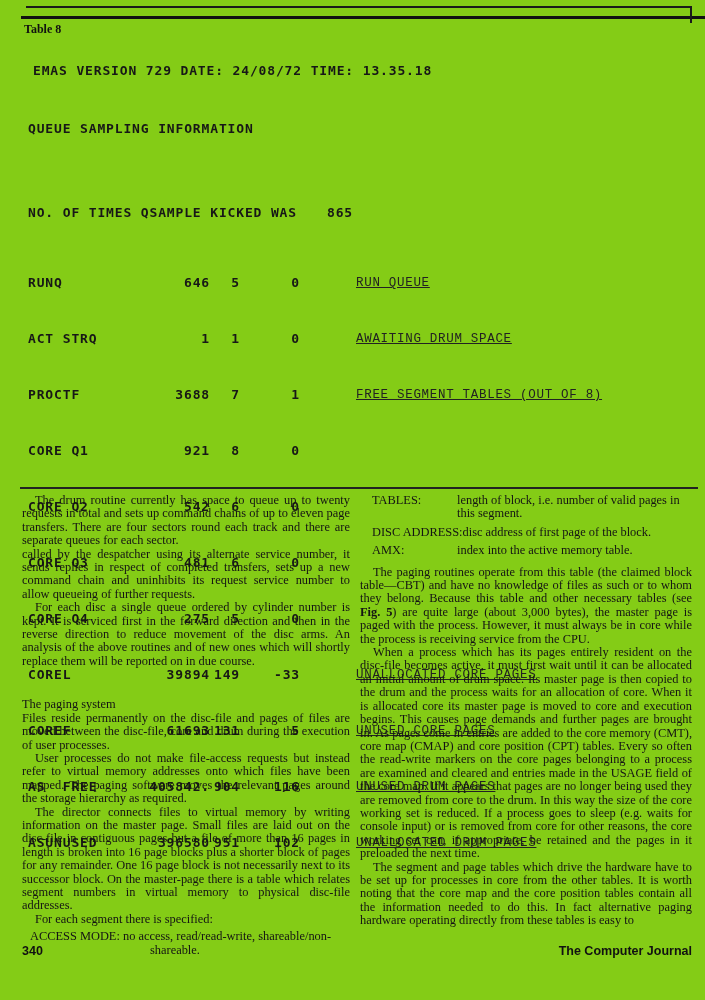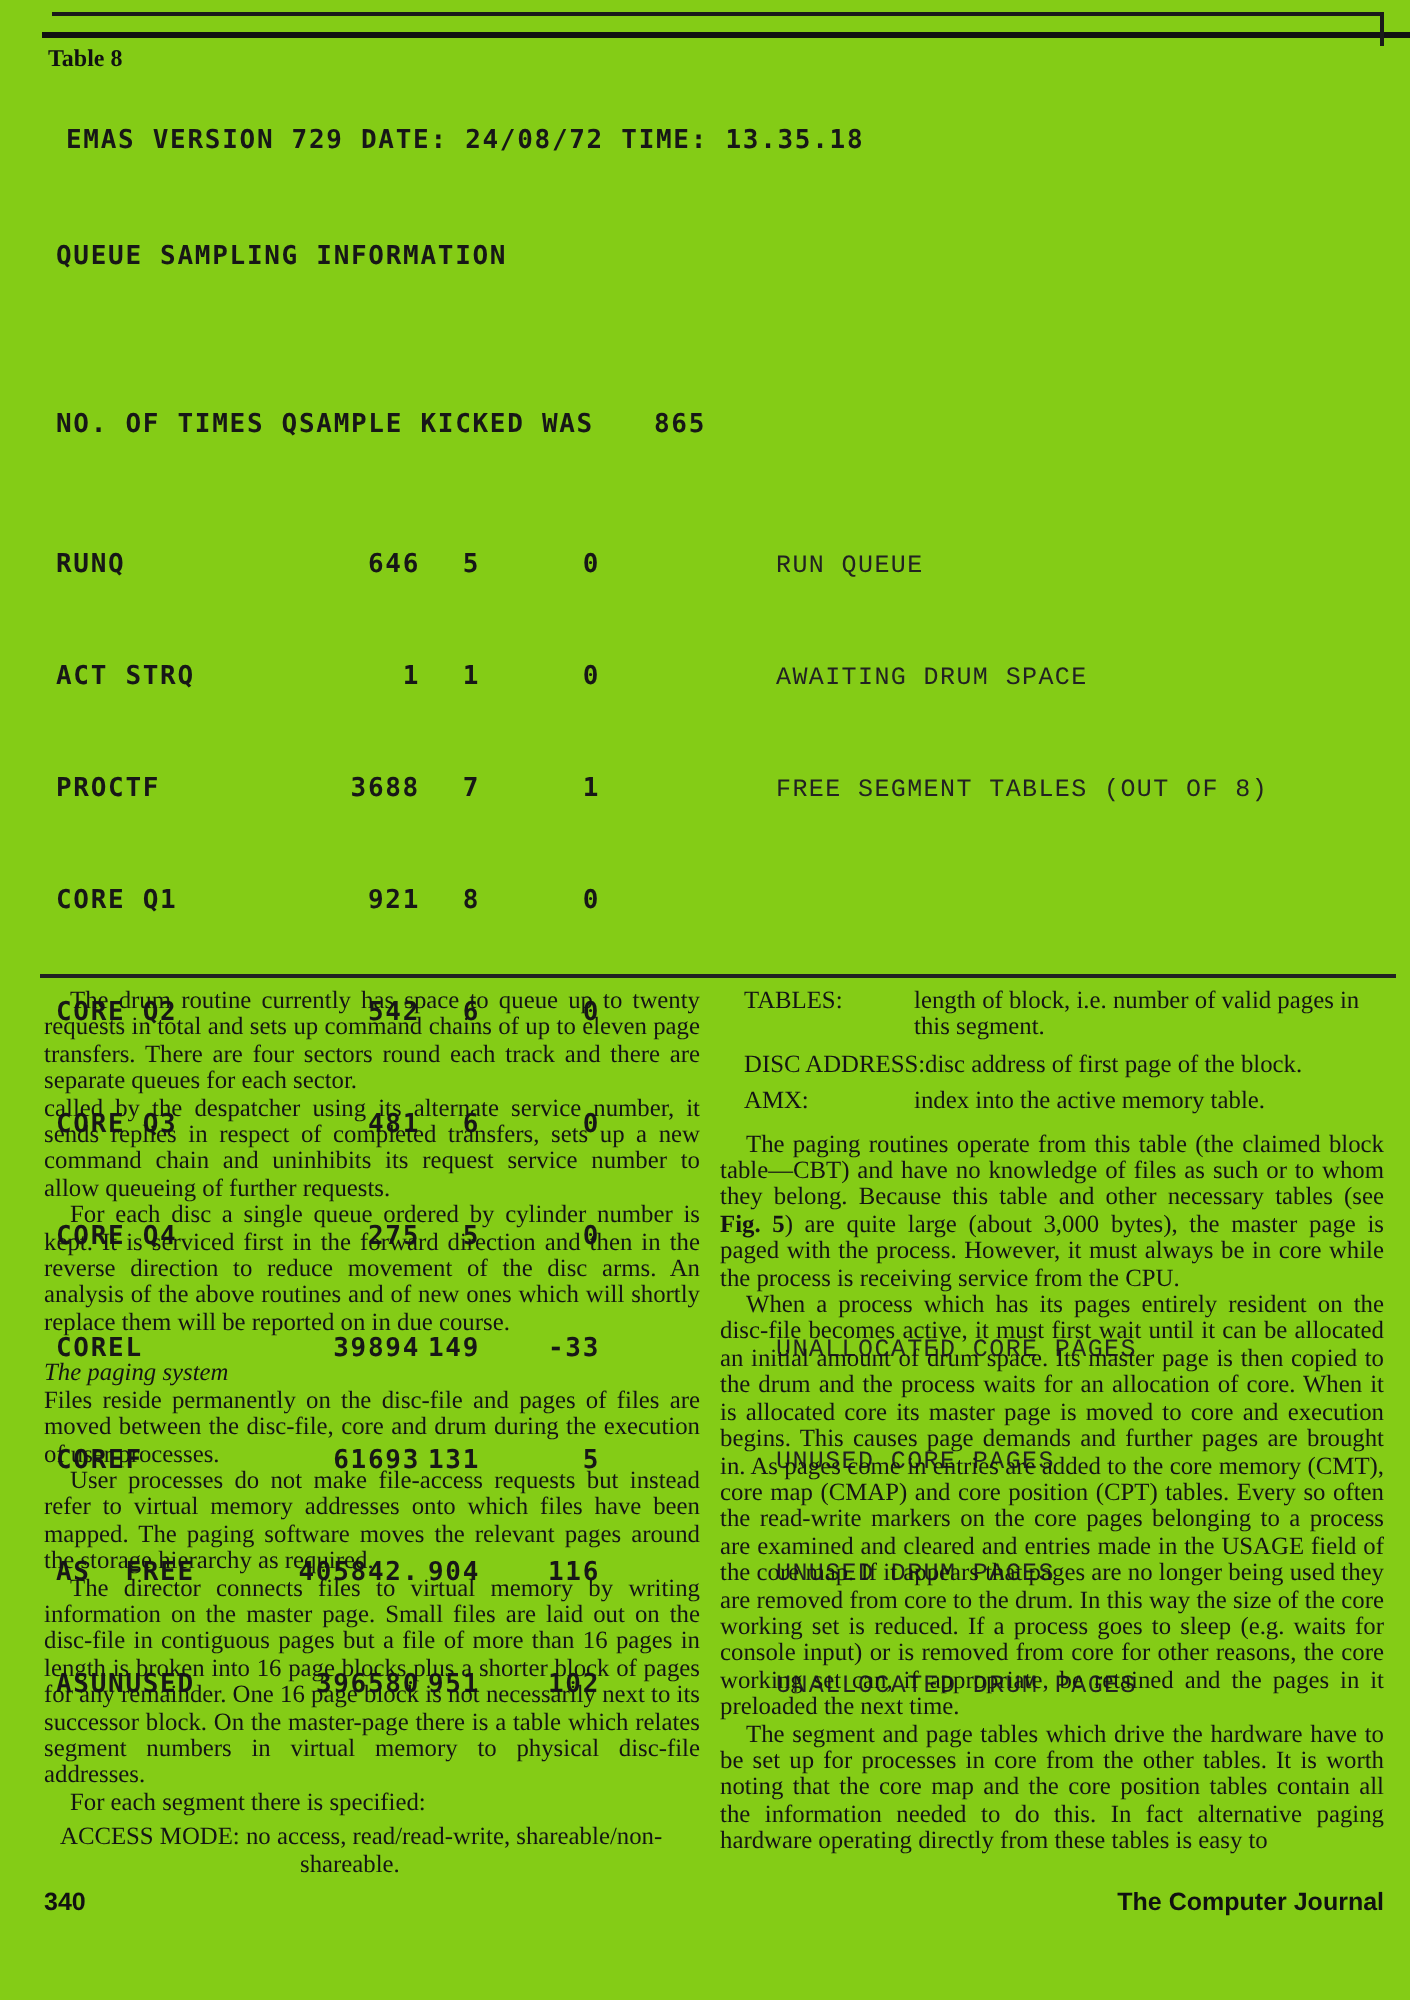--- a/index.html
+++ b/index.html
@@ -27,38 +27,38 @@
   .po-title { margin-top:16px; }
   .po-kick  { margin-top:42px; display:flex; }
   .po-kick .kick-value { margin-left:30px; }
   .po-header, .po-row { display:flex; }
   .po-header { margin-top:28px; }
   .c-item  { width:120px; white-space:pre; }
   .c-total { width:62px; text-align:right; white-space:pre; }
   .c-max   { width:30px; text-align:right; white-space:pre; }
   .c-min   { width:60px; text-align:right; white-space:pre; }
   .c-note  {
-    margin-left:88px; white-space:pre;
+    margin-left:56px; white-space:pre;
     font-family:"Liberation Mono", monospace; font-weight:400;
-    font-size:12.5px; letter-spacing:0.7px; color:#222;
+    font-size:12.5px; letter-spacing:0.7px; color:#222;text-decoration:underline;
   }
   
   .rule-mid { position:absolute; left:20px; top:487px; width:678px; height:2px; background:#222; }
   
   .col {
     position:absolute; top:494px;
     font-family:"Liberation Serif", serif;
     font-size:12.4px; line-height:13.4px; color:#141414;
     text-align:justify;
   }
   .col-left  { left:22px;  width:328px; }
   .col-right { left:360px; width:332px; }
   .para { margin:0; text-indent:13px; }
   .para.noindent { text-indent:0; }
-  .section-heading { margin-top:12px; font-style:italic; }
+  .section-heading { margin-top:30px; }
   .access-item {
     margin-top:4px; padding-left:128px; text-indent:-120px; text-align:left;
   }
   .defrow { display:flex; padding-left:12px; text-align:left; }
   .defrow + .defrow { margin-top:5px; }
   .defterm { flex:0 0 auto; min-width:85px; }
   .defdef  { flex:1; }
   .def-list { margin-bottom:8px; }
   .para b { font-weight:700; }
   

